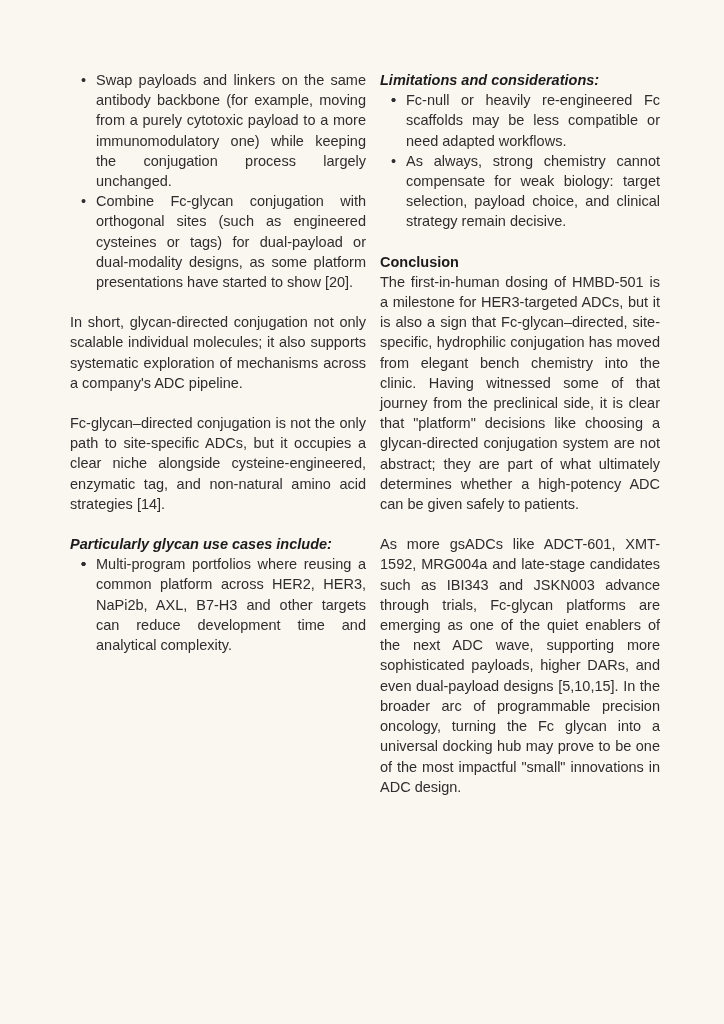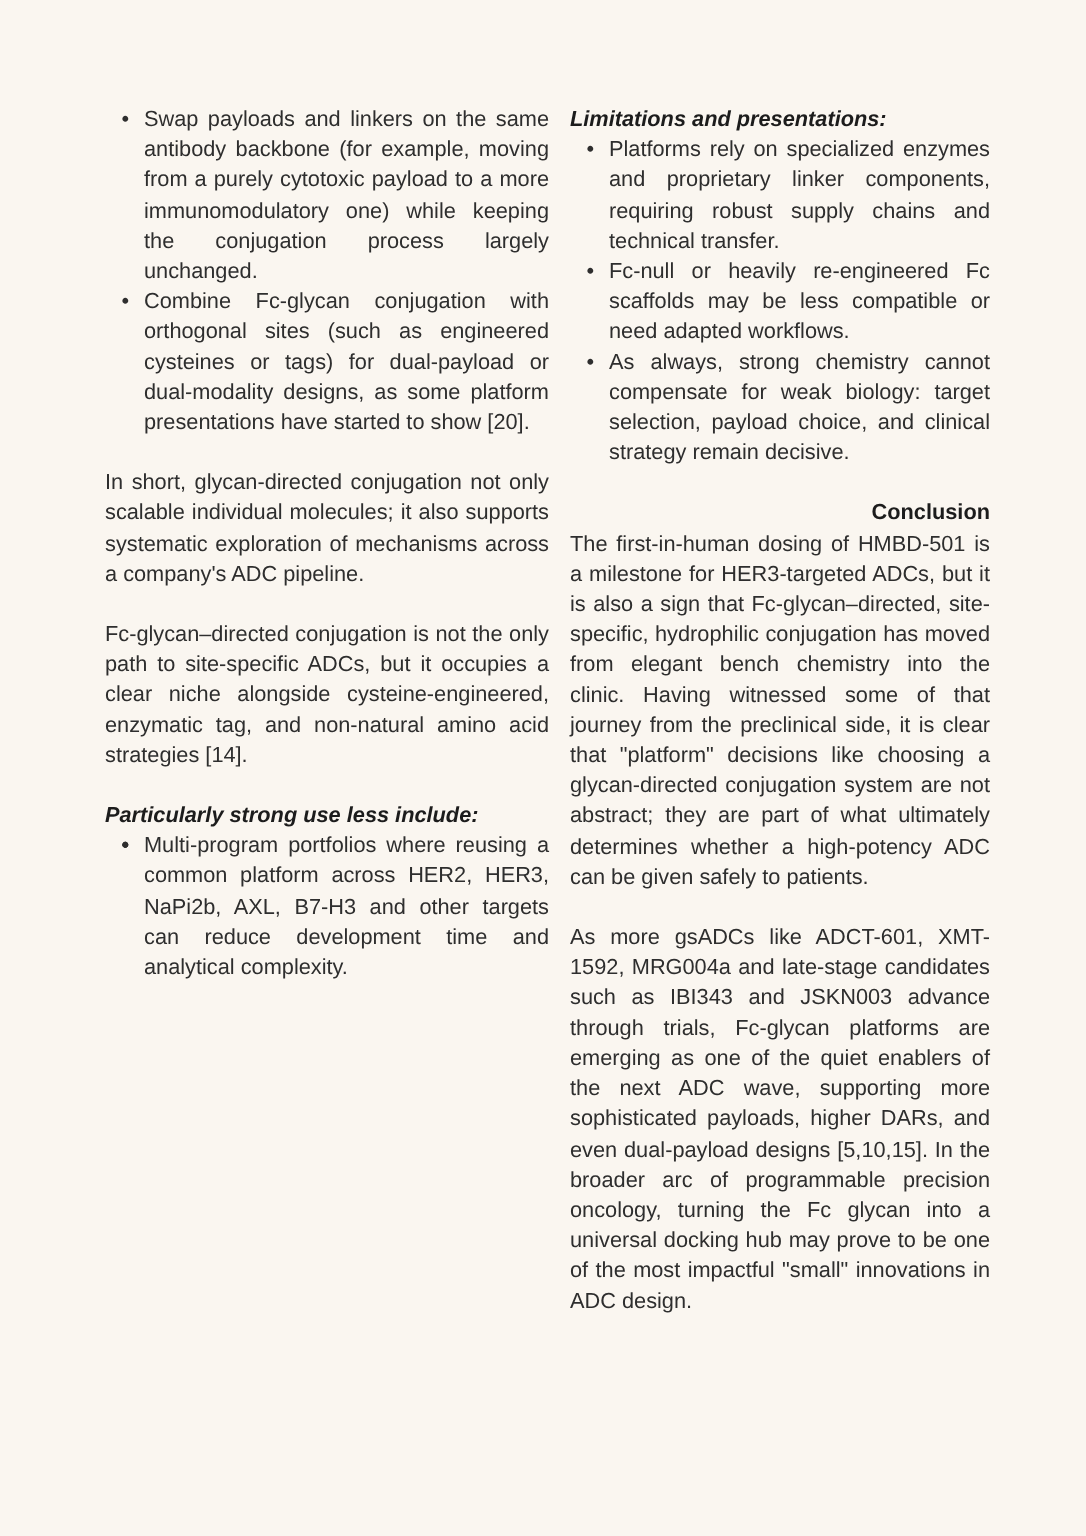--- a/index.html
+++ b/index.html
@@ -28,21 +28,21 @@
   .col-right { width: 280px; }
 
   .col p, .col h3, .col h4, .col ul { margin: 0; padding: 0; }
   .col p, .col ul { margin-bottom: 20px; }
   .col > :last-child { margin-bottom: 0; }
 
   .col h3 {
     font-size: 14.5px;
     font-weight: bold;
     color: #1c1c1c;
-    text-align: right;
+    text-align: left;
   }
   .col h4 {
     font-size: 14.5px;
     font-weight: bold;
     font-style: italic;
     color: #1c1c1c;
     text-align: left;
   }
   .col ul { list-style: none; }
   .col li {
@@ -60,31 +60,31 @@
 
 <div class="page">
   <div class="content">
     <div class="col col-left">
         <ul class="bullet-list">
           <li class="bullet-item"><span class="bullet-marker">•</span><span class="bullet-text">Swap payloads and linkers on the same antibody backbone (for example, moving from a purely cytotoxic payload to a more immunomodulatory one) while keeping the conjugation process largely unchanged.</span></li>
           <li class="bullet-item"><span class="bullet-marker">•</span><span class="bullet-text">Combine Fc-glycan conjugation with orthogonal sites (such as engineered cysteines or tags) for dual-payload or dual-modality designs, as some platform presentations have started to show [20].</span></li>
         </ul>
         <p>In short, glycan-directed conjugation not only scalable individual molecules; it also supports systematic exploration of mechanisms across a company's ADC pipeline.</p>
         <p>Fc-glycan–directed conjugation is not the only path to site-specific ADCs, but it occupies a clear niche alongside cysteine-engineered, enzymatic tag, and non-natural amino acid strategies [14].</p>
-        <h4>Particularly strong use less include:</h4>
+        <h4>Particularly glycan use cases include:</h4>
         <ul class="bullet-list">
           <li class="bullet-item"><span class="bullet-marker">•</span></li>
           <li class="bullet-item"><span class="bullet-marker">•</span></li>
           <li class="bullet-item"><span class="bullet-marker">•</span><span class="bullet-text">Multi-program portfolios where reusing a common platform across HER2, HER3, NaPi2b, AXL, B7-H3 and other targets can reduce development time and analytical complexity.</span></li>
         </ul>
       </div>
     <div class="col col-right">
-        <h4>Limitations and presentations:</h4>
+        <h4>Limitations and considerations:</h4>
         <ul class="bullet-list">
-          <li class="bullet-item"><span class="bullet-marker">•</span><span class="bullet-text">Platforms rely on specialized enzymes and proprietary linker components, requiring robust supply chains and technical transfer.</span></li>
+          <li class="bullet-item"><span class="bullet-marker">•</span></li>
           <li class="bullet-item"><span class="bullet-marker">•</span><span class="bullet-text">Fc-null or heavily re-engineered Fc scaffolds may be less compatible or need adapted workflows.</span></li>
           <li class="bullet-item"><span class="bullet-marker">•</span><span class="bullet-text">As always, strong chemistry cannot compensate for weak biology: target selection, payload choice, and clinical strategy remain decisive.</span></li>
         </ul>
         <h3>Conclusion</h3>
         <p>The first-in-human dosing of HMBD-501 is a milestone for HER3-targeted ADCs, but it is also a sign that Fc-glycan–directed, site-specific, hydrophilic conjugation has moved from elegant bench chemistry into the clinic. Having witnessed some of that journey from the preclinical side, it is clear that "platform" decisions like choosing a glycan-directed conjugation system are not abstract; they are part of what ultimately determines whether a high-potency ADC can be given safely to patients.</p>
         <p>As more gsADCs like ADCT-601, XMT-1592, MRG004a and late-stage candidates such as IBI343 and JSKN003 advance through trials, Fc-glycan platforms are emerging as one of the quiet enablers of the next ADC wave, supporting more sophisticated payloads, higher DARs, and even dual-payload designs [5,10,15]. In the broader arc of programmable precision oncology, turning the Fc glycan into a universal docking hub may prove to be one of the most impactful "small" innovations in ADC design.</p>
       </div>
   </div>
 </div>
 

